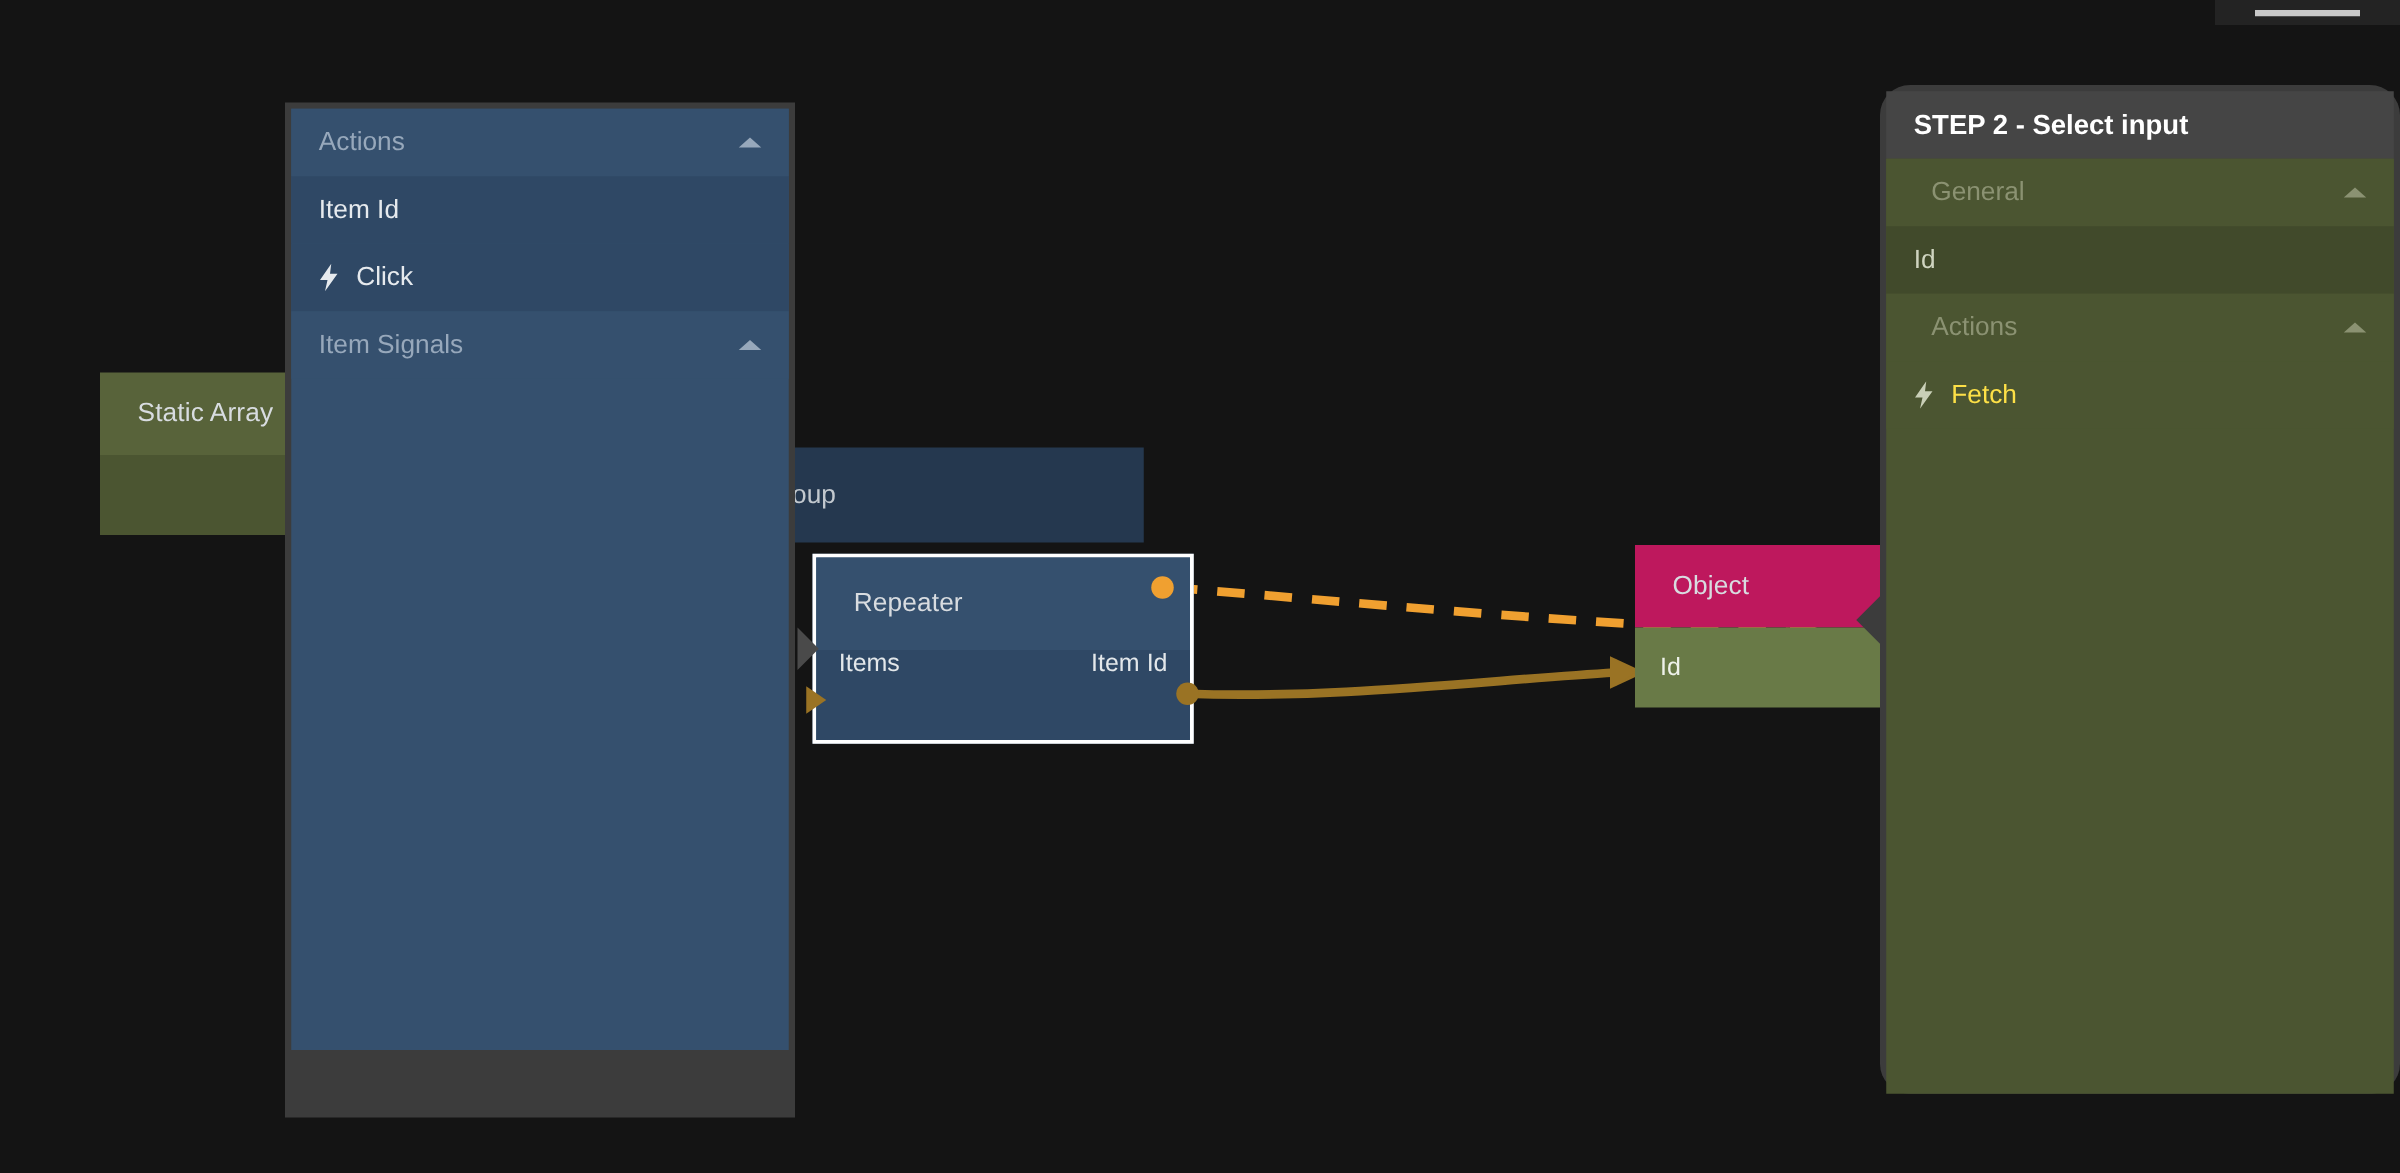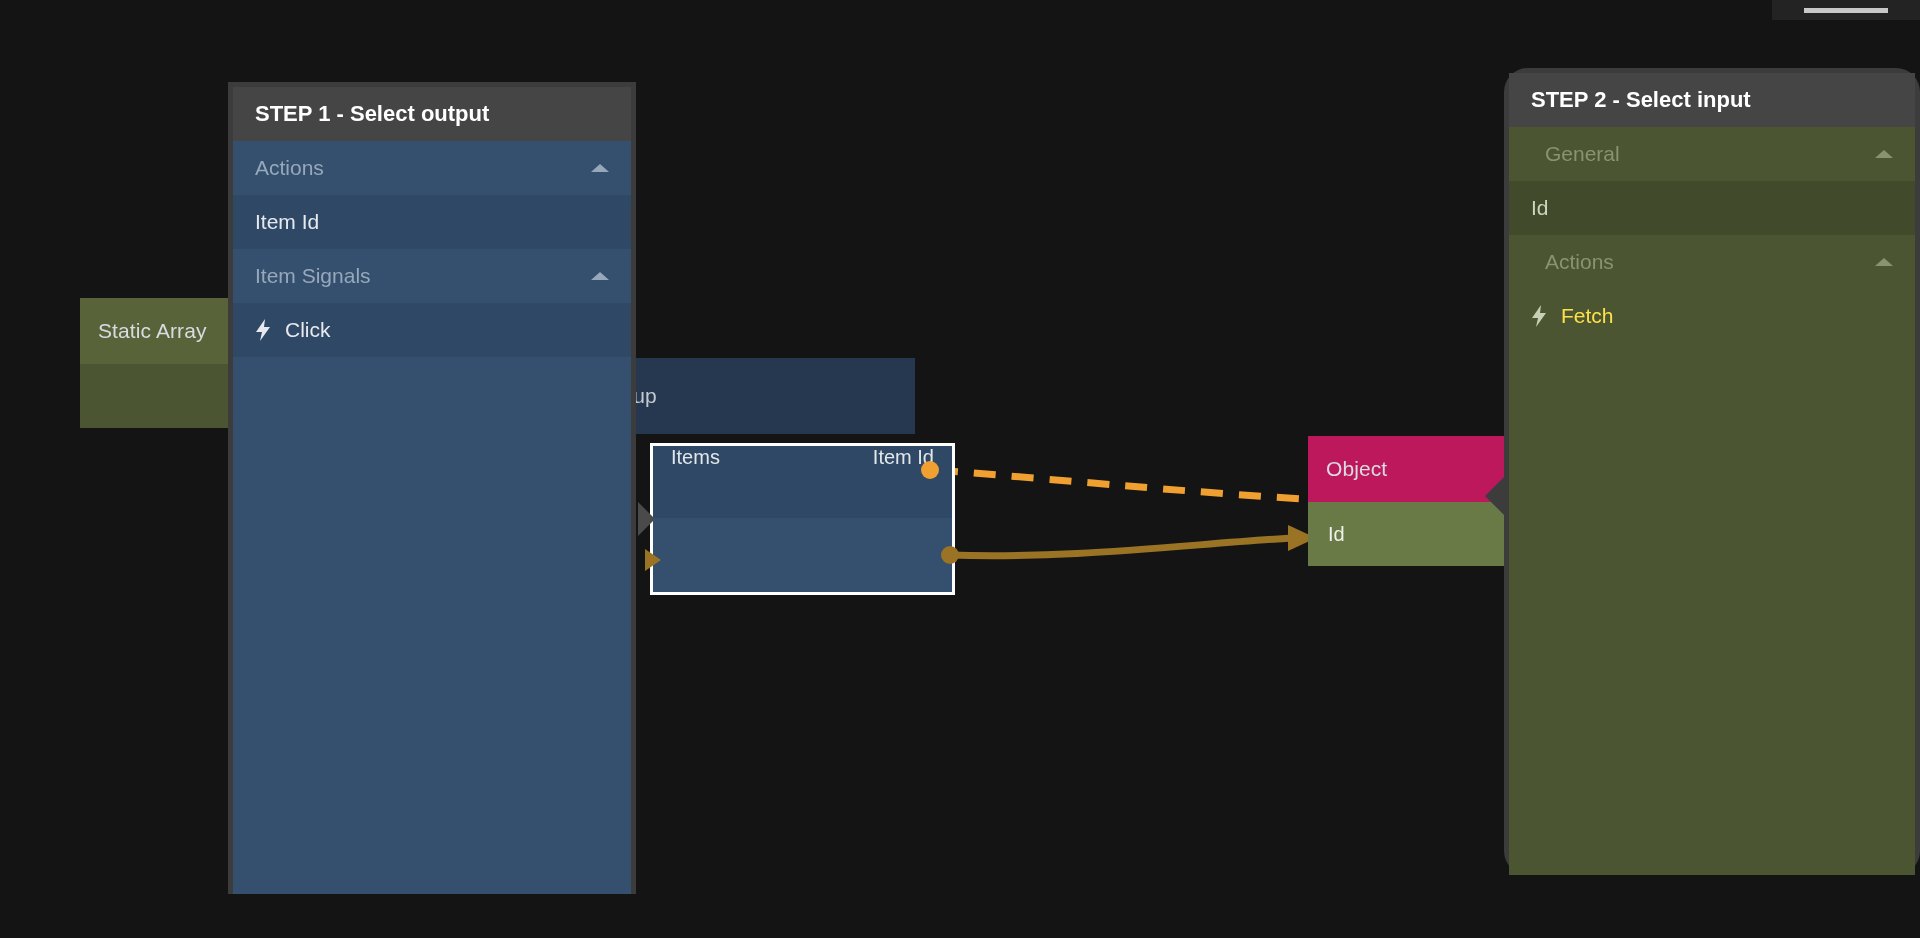--- a/index.html
+++ b/index.html
@@ -28,20 +28,21 @@
     position: absolute;
     box-sizing: border-box;
   }
   .node-title {
     font-size: 21px;
     color: #d8dce0;
     letter-spacing: .1px;
     padding-left: 18px;
     display: flex;
     align-items: center;
+    margin-left: 12px;
   }
 
   
   #node-static-array {
     left: 80px;
     top: 298px;
     width: 190px;
     height: 130px;
   }
   #node-static-array .sa-head {
@@ -299,20 +300,23 @@
       <div class="node-title" style="height:100%">Static Array</div>
     </div>
     <div class="sa-foot"></div>
   </div>
 
   <div class="node" id="node-group">
     <div class="node-title">Group</div>
   </div>
 
   <div class="node" id="node-repeater">
+    <div class="rep-head">
+      <div class="node-title">Repeater</div>
+    </div>
     <div class="rep-foot">
       <span class="port-label">Items</span>
       <span class="port-label">Item Id</span>
     </div>
   </div>
 
   <div class="port-dot signal-out"></div>
   <div class="port-dot data-out"></div>
   <div class="chev-in" style="left:638px; top:502px;"></div>
   <div class="arrow-in" style="left:645px; top:549px;"></div>
@@ -322,54 +326,53 @@
       <div class="node-title" style="height:100%">Object</div>
     </div>
     <div class="ob-foot">
       <div class="ob-port">Id</div>
     </div>
     <div class="notch"></div>
   </div>
   <div class="arrow-in" style="left:1292px; top:527px;"></div>
 
   <div class="picker" id="picker-step1">
-    <div class="picker-header">STEP 1 - Select output</div>
     <div class="picker-list">
 
       <div class="picker-row group-row">
         <span class="row-left">
           <span>Actions</span>
         </span>
         <span class="chev-up"></span>
       </div>
 
       <div class="picker-row item-row">
         <span class="row-left">
           <span>Item Id</span>
         </span>
-      </div>
-
-      <div class="picker-row group-row">
-        <span class="row-left">
-          <span>Item Signals</span>
-        </span>
-        <span class="chev-up"></span>
       </div>
 
       <div class="picker-row signal-row">
         <span class="row-left">
           <span class="bolt">
             <svg viewBox="0 0 16 22" width="16" height="22" aria-hidden="true">
               <polygon points="10,0 1,13 7,13 5,22 15,8 9,8" fill="#e6eaee"></polygon>
             </svg>
           </span>
           <span>Click</span>
         </span>
       </div>
 
+      <div class="picker-row group-row">
+        <span class="row-left">
+          <span>Item Signals</span>
+        </span>
+        <span class="chev-up"></span>
+      </div>
+
     </div>
   </div>
 
   <div class="picker" id="picker-step2">
     <div class="picker-header">STEP 2 - Select input</div>
     <div class="picker-list">
 
       <div class="picker-row group-row">
         <span class="row-left">
           <span>General</span>

